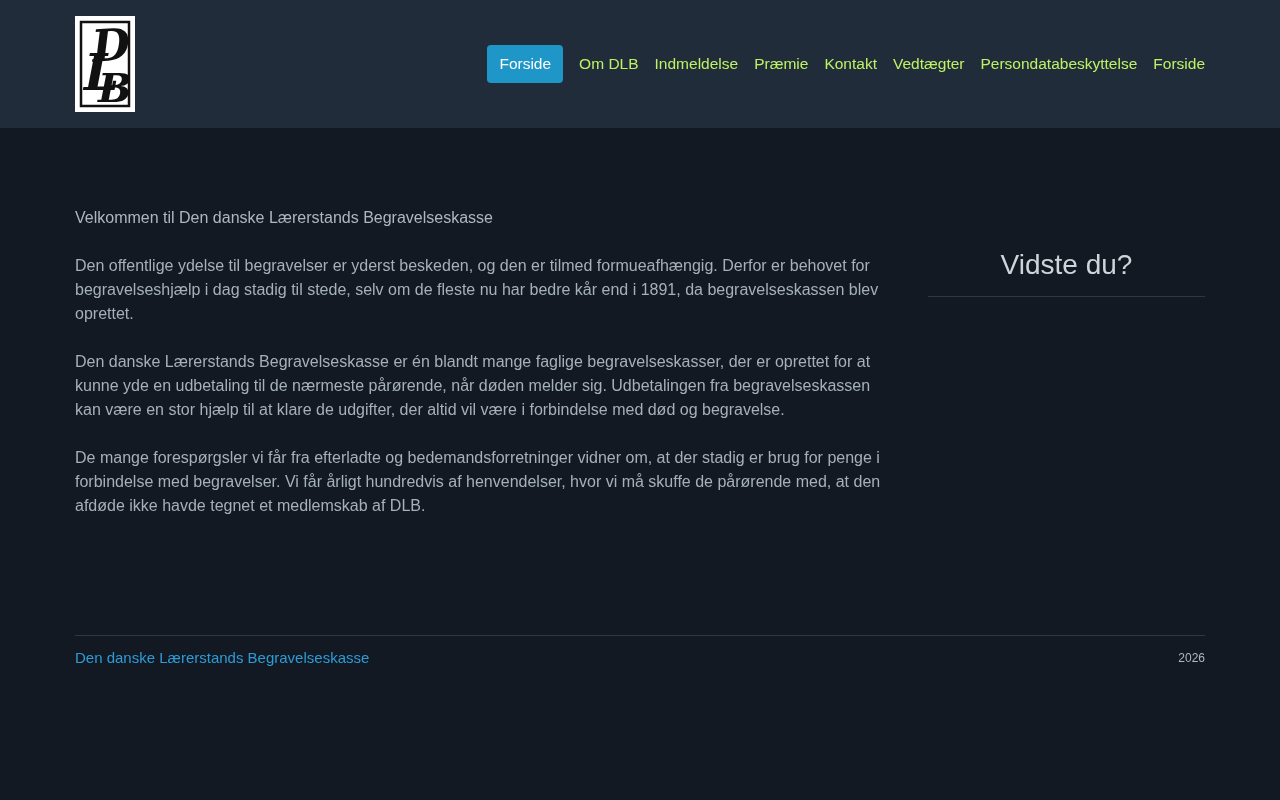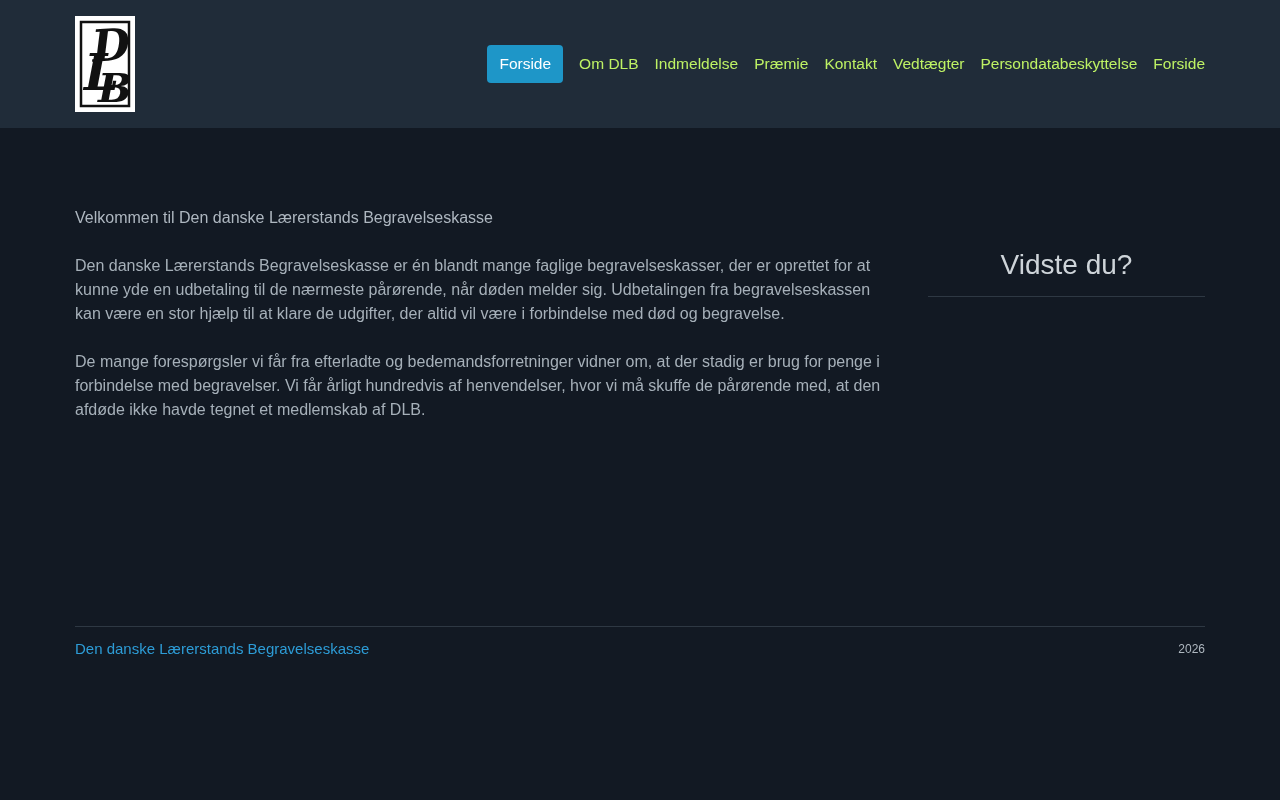--- a/index.html
+++ b/index.html
@@ -93,21 +93,21 @@
   }
   .sidebar-text {
     font-size: 16px;
     line-height: 24px;
     color: #a6b0b9;
     margin: 0;
   }
 
   
   .site-footer {
-    margin: 3px 75px;
+    margin: 12px 75px;
     border-top: 1px solid #2e3843;
     padding: 13px 0;
     display: flex;
     align-items: center;
     justify-content: space-between;
     gap: 44px;
   }
   .footer-link {
     font-size: 15px;
     color: #2d9cd6;
@@ -143,20 +143,21 @@
     <a class="nav-item">Persondatabeskyttelse</a>
     <a class="nav-item">Forside</a>
   </nav>
 </header>
 
 <div class="page">
   <div class="content">
 
     <div class="main-col">
       <h1 class="page-title">Velkommen til Den danske Lærerstands Begravelseskasse</h1>
+      <p>Den offentlige ydelse til begravelser er yderst beskeden, og den er tilmed formueafhængig. Derfor er behovet for begravelseshjælp i dag stadig til stede, selv om de fleste nu har bedre kår end i 1891, da begravelseskassen blev oprettet.</p>
       <p>Den danske Lærerstands Begravelseskasse er én blandt mange faglige begravelseskasser, der er oprettet for at kunne yde en udbetaling til de nærmeste pårørende, når døden melder sig. Udbetalingen fra begravelseskassen kan være en stor hjælp til at klare de udgifter, der altid vil være i forbindelse med død og begravelse.</p>
       <p>De mange forespørgsler vi får fra efterladte og bedemandsforretninger vidner om, at der stadig er brug for penge i forbindelse med begravelser. Vi får årligt hundredvis af henvendelser, hvor vi må skuffe de pårørende med, at den afdøde ikke havde tegnet et medlemskab af DLB.</p>
     </div>
 
     <aside class="sidebar">
       <h2 class="sidebar-title">Vidste du?</h2>
       <hr class="sidebar-divider">
     </aside>
 
   </div>

